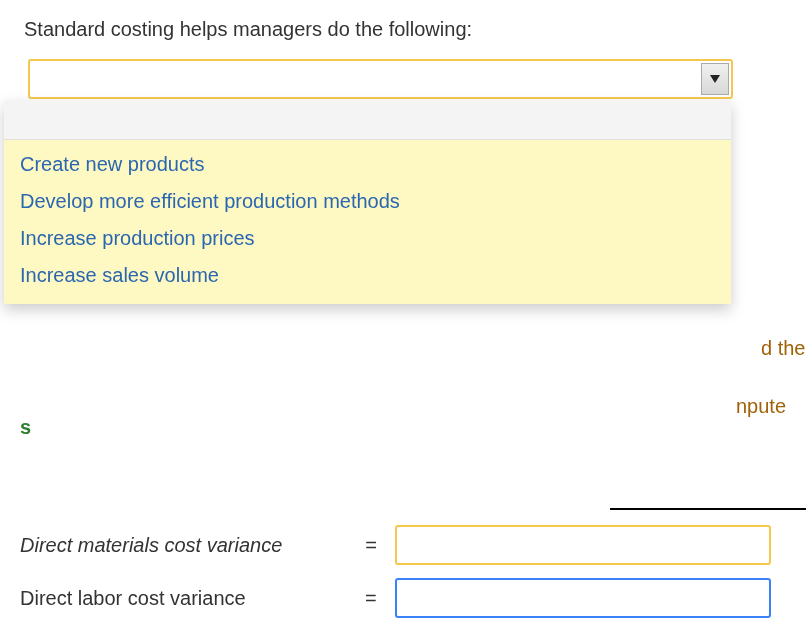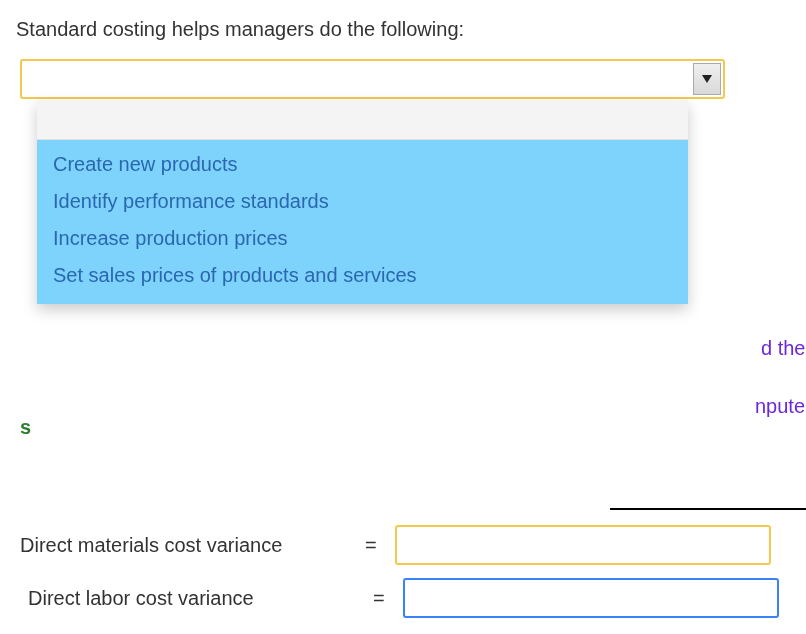--- a/index.html
+++ b/index.html
@@ -10,21 +10,21 @@
   body {
     font-family: Arial, Helvetica, sans-serif;
     font-size: 19px;
     color: #333;
     background: #fff;
     width: 806px;
     height: 634px;
     position: relative;
   }
   .container {
-    padding: 18px 16px;
+    padding: 18px 24px;
     position: relative;
   }
   .question-text {
     font-size: 20px;
     color: #333;
     margin-bottom: 18px;
   }
   .dropdown-wrap {
     position: relative;
     width: 705px;
@@ -52,44 +52,43 @@
     justify-content: center;
   }
   .dropdown-button svg {
     width: 12px;
     height: 10px;
   }
   .dropdown-panel {
     position: absolute;
     left: 4px;
     top: 100px;
-    width: 651px;
-    background: #7dd3fc;
+    width: 727px;
+    background: #fef9c3;
     box-shadow: 0 6px 14px rgba(0,0,0,0.2);
     z-index: 10;
-    margin-left: 33px;
   }
   .dropdown-blank {
     height: 40px;
     background: #f4f4f4;
     border-bottom: 1px solid #e0e0e0;
   }
   .dropdown-list {
     padding: 6px 0 10px 0;
   }
   .dropdown-option {
     padding: 7px 16px;
     color: #2a67b0;
     font-size: 20px;
     cursor: pointer;
   }
   .bg-text {
     position: absolute;
     font-size: 20px;
-    color: #6d28d9;
+    color: #a16207;
     white-space: nowrap;
   }
   .row {
     display: flex;
     align-items: center;
     position: absolute;
   }
   .row-label {
     font-size: 20px;
     color: #333;
@@ -135,39 +134,39 @@
       <span style="flex:1;padding-left:8px;"></span>
       <div class="dropdown-button">
         <svg viewBox="0 0 12 10">
           <polygon points="1,1 11,1 6,9" fill="#222"></polygon>
         </svg>
       </div>
     </div>
   </div>
 
   <span class="bg-text" style="left:761px; top:337px;">d the</span>
-  <span class="bg-text" style="left:755px; top:395px;">npute</span>
+  <span class="bg-text" style="left:736px; top:395px;">npute</span>
   <span class="bg-text" style="left:20px; top:416px; color:#2e7d32; font-weight:bold;">s</span>
 
   <div class="row-line"></div>
 
   <div class="dropdown-panel">
     <div class="dropdown-blank"></div>
     <div class="dropdown-list">
       <div class="dropdown-option">Create new products</div>
-      <div class="dropdown-option">Identify performance standards</div>
+      <div class="dropdown-option">Develop more efficient production methods</div>
       <div class="dropdown-option">Increase production prices</div>
-      <div class="dropdown-option">Set sales prices of products and services</div>
+      <div class="dropdown-option">Increase sales volume</div>
     </div>
   </div>
 
-  <div class="row" style="left:20px; top:525px;">
+  <div class="row" style="left:20px; top:525px;font-style:italic;">
     <div class="row-label">Direct materials cost variance</div>
     <div class="eq">=</div>
     <div class="input-box input-yellow"></div>
   </div>
 
-  <div class="row" style="left:28px; top:578px;">
+  <div class="row" style="left:20px; top:578px;">
     <div class="row-label">Direct labor cost variance</div>
     <div class="eq">=</div>
     <div class="input-box input-blue"></div>
   </div>
 </div>
 
 </body></html>

